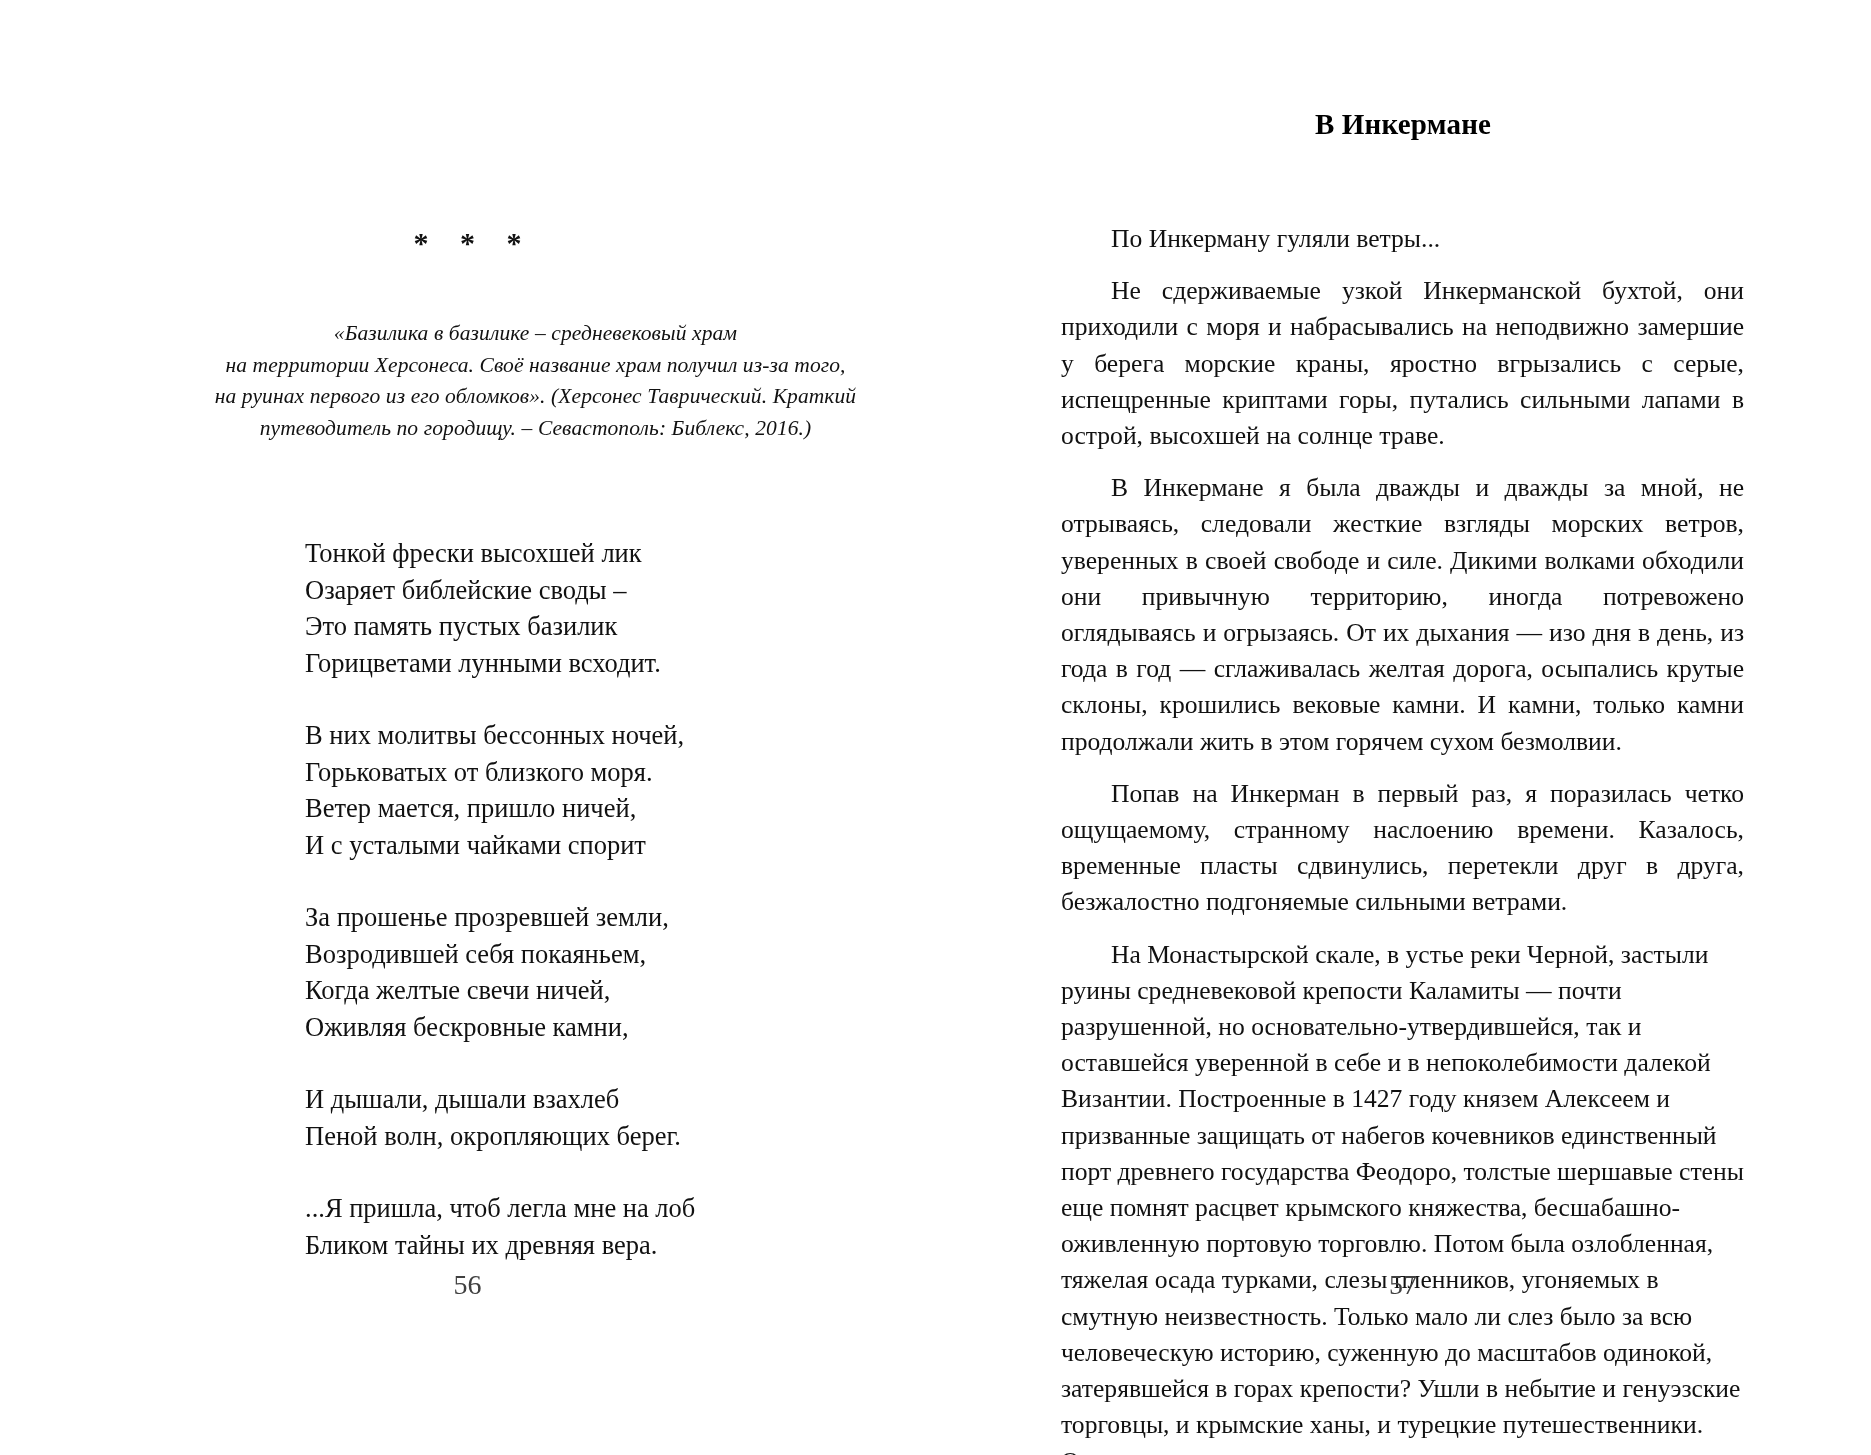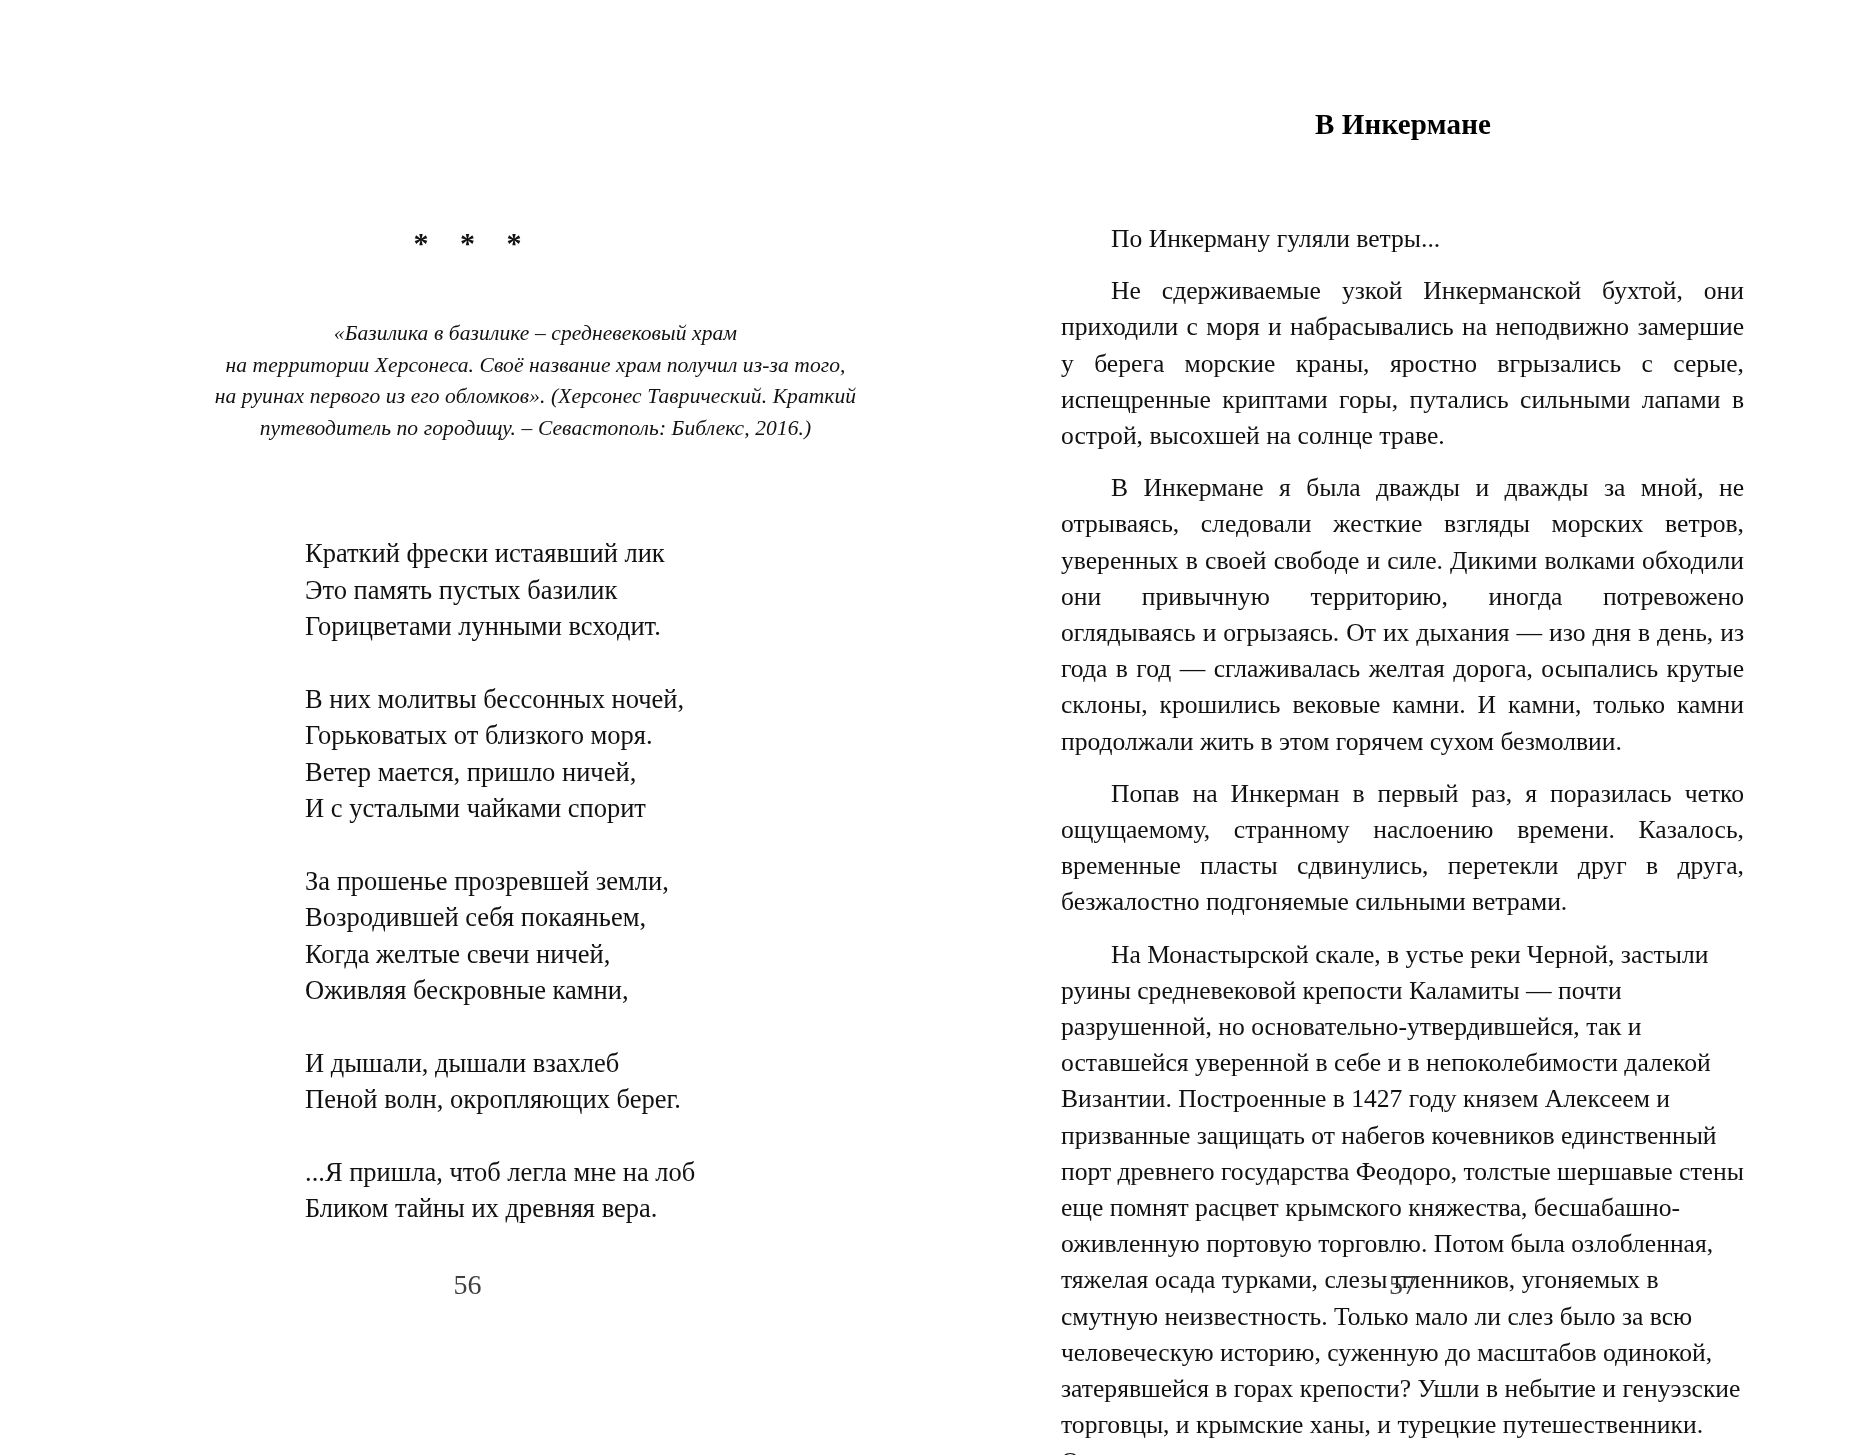--- a/index.html
+++ b/index.html
@@ -127,21 +127,22 @@
     <div class="epigraph">
       <span class="ep-line">«Базилика в базилике – средневековый храм</span>
       <span class="ep-line">на территории Херсонеса. Своё название храм получил из-за того,</span>
       <span class="ep-line">на руинах первого из его обломков». (Херсонес Таврический. Краткий</span>
       <span class="ep-line">путеводитель по городищу. – Севастополь: Библекс, 2016.)</span>
     </div>
 
     <div class="poem">
 
       <div class="stanza">
-        <span class="verse">Краткий фрески истаявший лик</span>
+        <span class="verse">Тонкой фрески высохшей лик</span>
+        <span class="verse">Озаряет библейские своды –</span>
         <span class="verse">Это память пустых базилик</span>
         <span class="verse">Горицветами лунными всходит.</span>
       </div>
 
       <div class="stanza">
         <span class="verse">В них молитвы бессонных ночей,</span>
         <span class="verse">Горьковатых от близкого моря.</span>
         <span class="verse">Ветер мается, пришло ничей,</span>
         <span class="verse">И с усталыми чайками спорит</span>
       </div>

